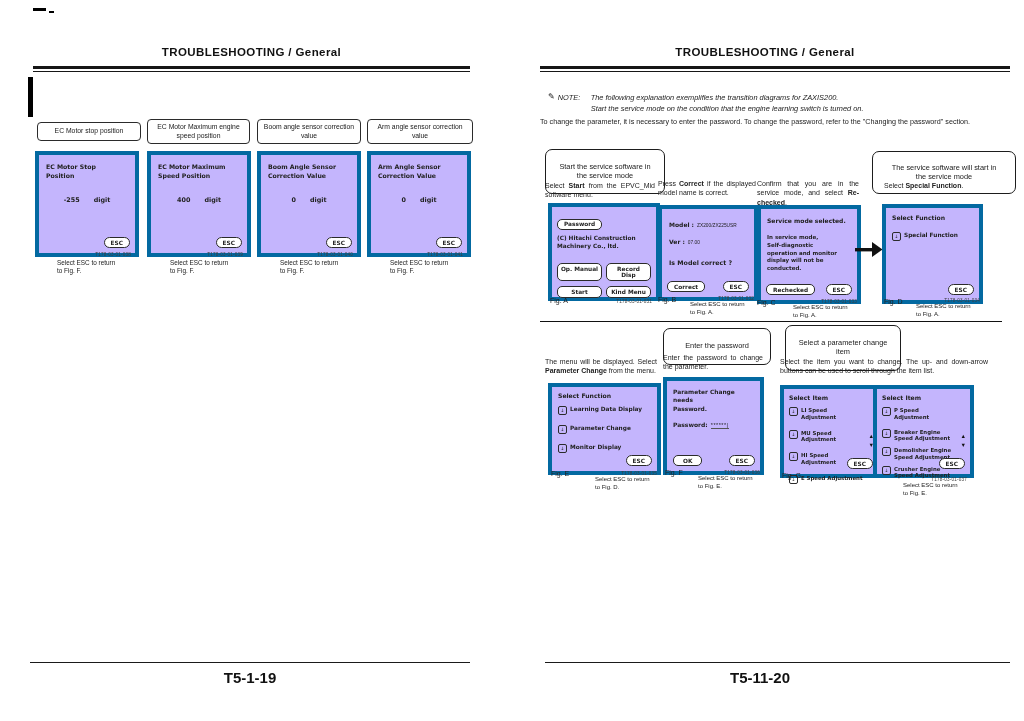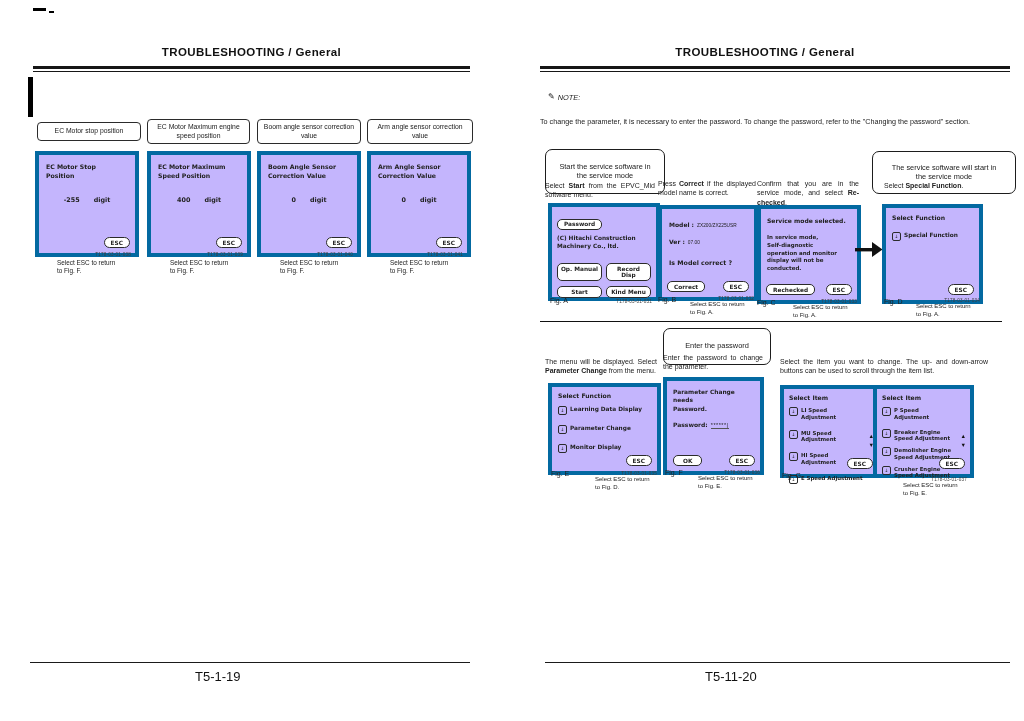--- a/index.html
+++ b/index.html
@@ -30,21 +30,21 @@
             font-weight:bold;font-size:5.8px;line-height:1.25;color:#222;}
   .item-icon{flex:0 0 auto;width:7px;height:7px;border:1px solid #2b2b2b;border-radius:2px;
              font-size:4.6px;line-height:7px;text-align:center;font-weight:normal;}
   .kv{display:flex;align-items:baseline;gap:3px;color:#222;}
   .kv .k{font-family:"DejaVu Sans",sans-serif;font-weight:bold;font-size:6px;}
   .kv .v{font-size:4.8px;}
   .section-title{font-size:8.6px;font-weight:bold;color:#111;}
   .note-line{font-style:italic;font-size:7.4px;line-height:1.55;color:#222;}
   .intro{font-size:7.2px;line-height:1.45;color:#222;}
   .footer-line{border-top:1.3px solid #1a1a1a;}
-  .footer-text{font-weight:normal;font-size:13px;color:#111;}
+  .footer-text{font-weight:bold;font-size:15px;text-align:center;color:#111;}
   .divider{border-top:1.3px solid #111;}
   .scrolls{position:absolute;right:4px;bottom:25px;display:flex;flex-direction:column;gap:4px;
            font-size:5.6px;line-height:1;color:#111;}
   .artifact{background:#000;}
 </style>
 </head>
 <body>
 
 <div class="root">
 
@@ -124,20 +124,22 @@
   <div class="abs footer-text" style="left:195px;top:669px;width:110px">T5-1-19</div>
 
   <div class="abs page-title" style="left:605px;top:46px;width:320px">TROUBLESHOOTING / General</div>
   <div class="abs double-rule" style="left:540px;top:66px;width:470px"></div>
 
 
   <div class="abs" style="left:548px;top:92px;width:460px;display:flex;gap:3px">
     <span style="font-size:8px;line-height:1.3">✎</span>
     <span class="note-line" style="flex:0 0 30px">NOTE:</span>
     <span style="flex:1">
+      <span class="note-line" style="display:block">The following explanation exemplifies the transition diagrams for ZAXIS200.</span>
+      <span class="note-line" style="display:block">Start the service mode on the condition that the engine learning switch is turned on.</span>
     </span>
   </div>
   <div class="abs intro" style="left:540px;top:117px;width:472px">To change the parameter, it is necessary to enter the password. To change the password, refer to the "Changing the password" section.</div>
 
   <div class="abs stepbox" style="left:545px;top:149px;width:110px;height:27px">
     <span class="pre">Start the service software in
 the service mode</span>
   </div>
   <div class="abs desc" style="left:545px;top:181px;width:110px">
     <span>Select </span><b>Start</b><span> from the EPVC_Mid software menu.</span>
@@ -282,20 +284,24 @@
     <span class="pill" style="position:absolute;left:6px;bottom:5px;border-radius:5px;padding:1.5px 9px">OK</span>
     <span class="pill esc-pos">ESC</span>
   </div>
   <div class="abs fig-label" style="left:665px;top:469px">Fig. F</div>
   <div class="abs" style="left:698px;top:470px;width:62px">
     <div class="code">T178-03-01-036</div>
     <div class="caption pre" style="font-size:6px">Select ESC to return
 to Fig. E.</div>
   </div>
 
+  <div class="abs stepbox" style="left:785px;top:325px;width:106px;height:28px">
+    <span class="pre">Select a parameter change
+item</span>
+  </div>
   <div class="abs desc" style="left:780px;top:357px;width:208px">
     <span>Select the item you want to change. The up- and down-arrow buttons can be used to scroll through the item list.</span>
   </div>
   <div class="screen" style="left:780px;top:385px;width:94px;height:85px">
     <div style="padding:5px 5px">
       <div class="scr-header">Select Item</div>
       <div class="item-row" style="margin-top:6px;font-size:5.4px">
         <span class="item-icon">↓</span>
         <span style="width:62px">LI Speed Adjustment</span>
       </div>

